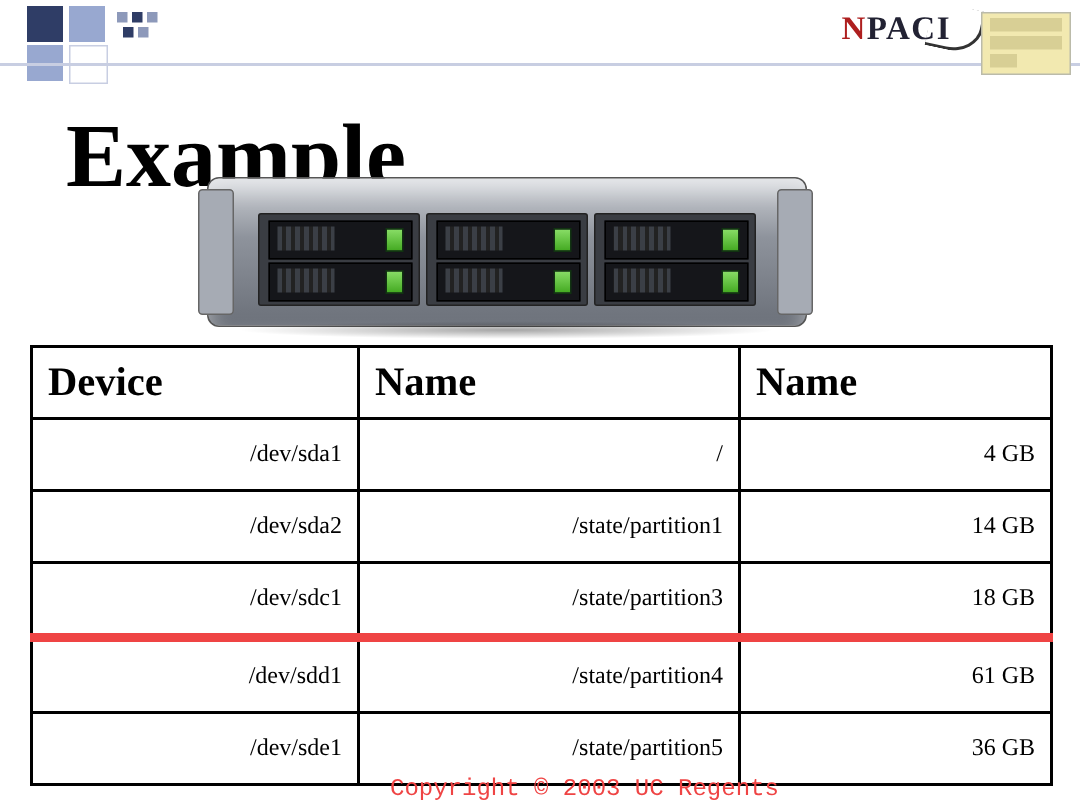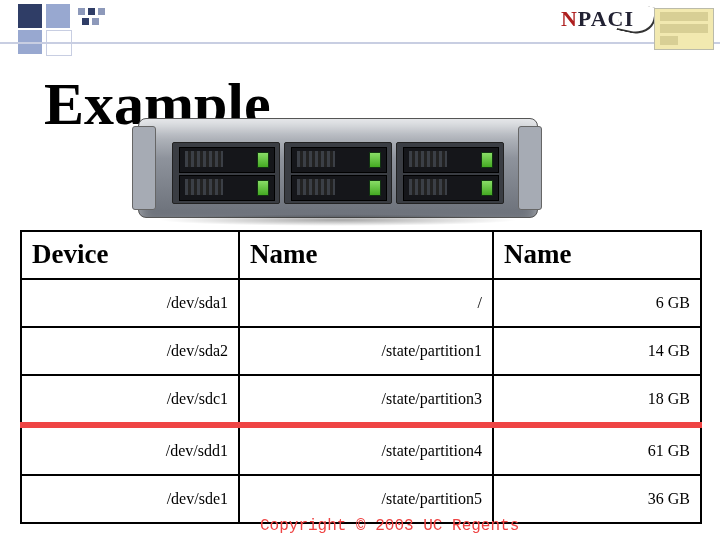--- a/index.html
+++ b/index.html
@@ -121,21 +121,21 @@
         <tr>
           <th>Device</th>
           <th>Name</th>
           <th>Name</th>
         </tr>
       </thead>
       <tbody id="tbody">
           <tr>
             <td>/dev/sda1</td>
             <td>/</td>
-            <td>6 GB</td>
+            <td>4 GB</td>
           </tr>
           <tr>
             <td>/dev/sda2</td>
             <td>/state/partition1</td>
             <td>14 GB</td>
           </tr>
           <tr>
             <td>/dev/sdc1</td>
             <td>/state/partition3</td>
             <td>18 GB</td>

